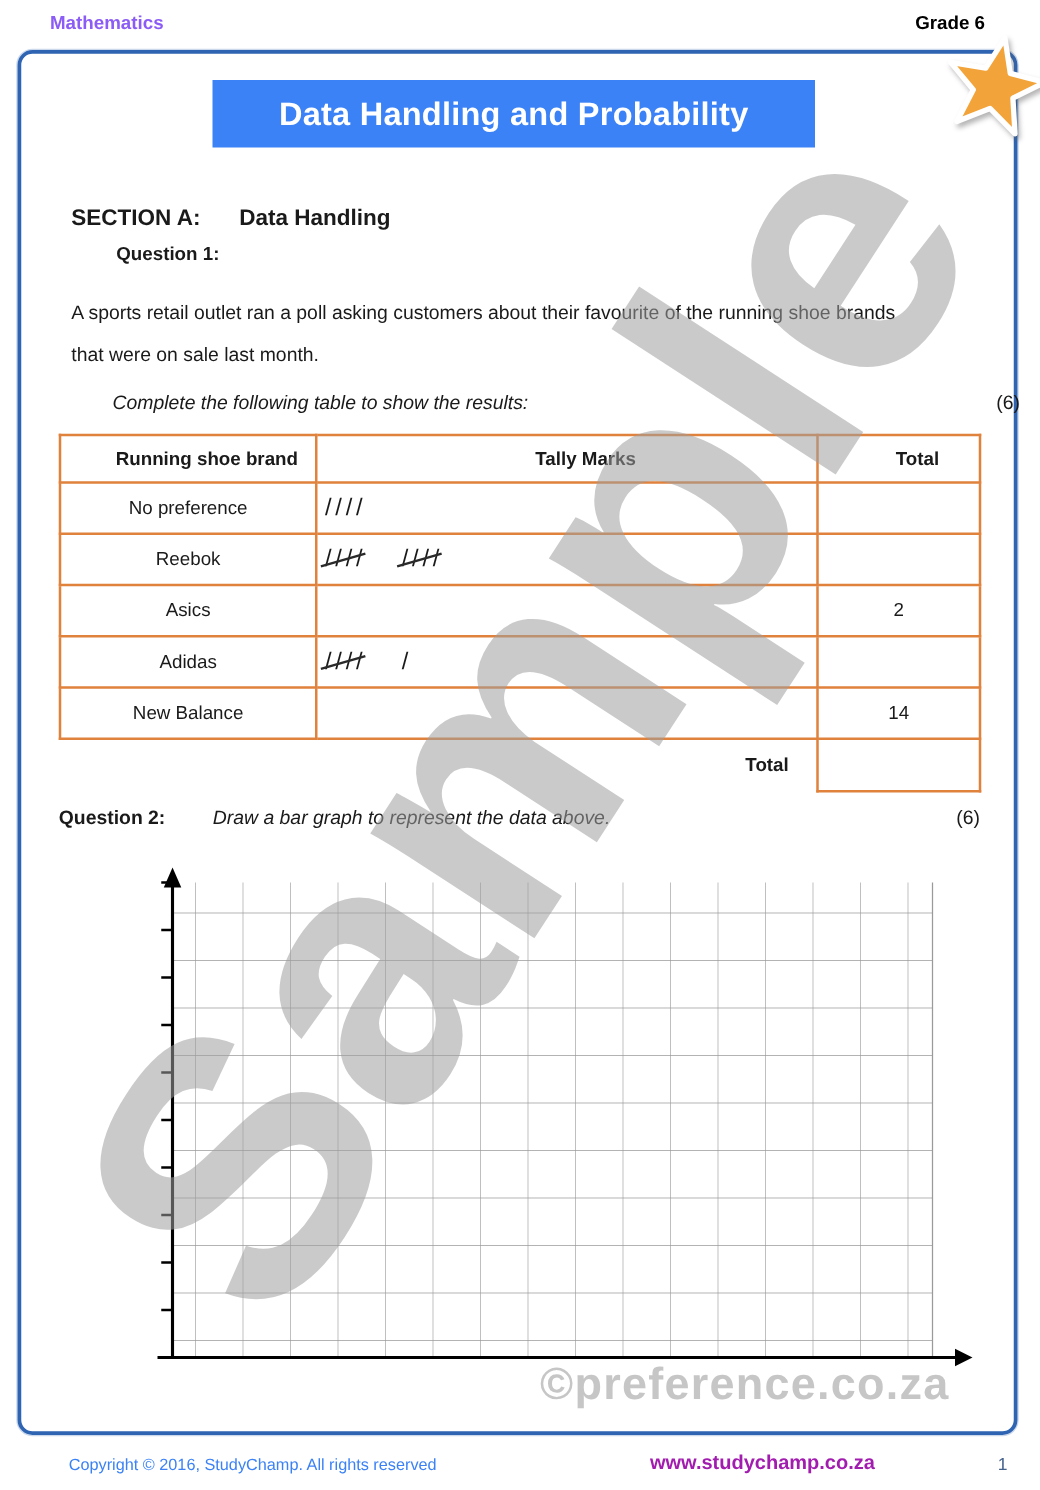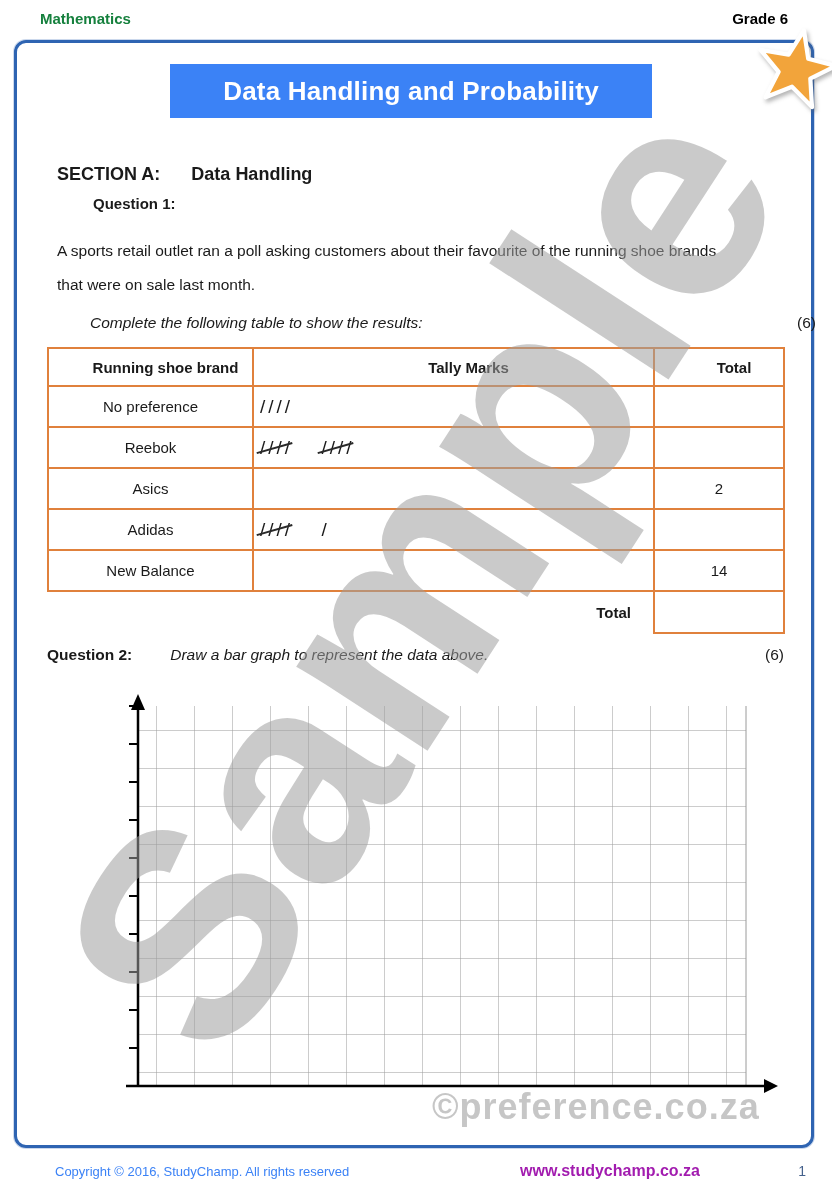--- a/index.html
+++ b/index.html
@@ -1,21 +1,21 @@
 <!DOCTYPE html>
 <html><head>
 <meta charset="utf-8">
 <style>
   html,body { margin:0; padding:0; background:#ffffff; }
   .page {
     position:relative; width:832px; height:1192px; background:#ffffff;
     font-family:"Liberation Sans", sans-serif; overflow:hidden; color:#1a1a1a;
   }
   
-  .hdr-left { position:absolute; top:10px; left:40px; font-size:15px; font-weight:bold; color:#15803d; }
+  .hdr-left { position:absolute; top:10px; left:40px; font-size:15px; font-weight:bold; color:#8b5cf6; }
   .hdr-right { position:absolute; top:10px; right:44px; font-size:15px; font-weight:bold; color:#000000; }
 
   
   .frame {
     position:absolute; left:14px; top:40px; width:794px; height:1102px;
     border:3px solid #2E64B2; border-radius:12px;
     box-shadow:0 0 0 1px rgba(46,100,178,0.25);
   }
 
   

